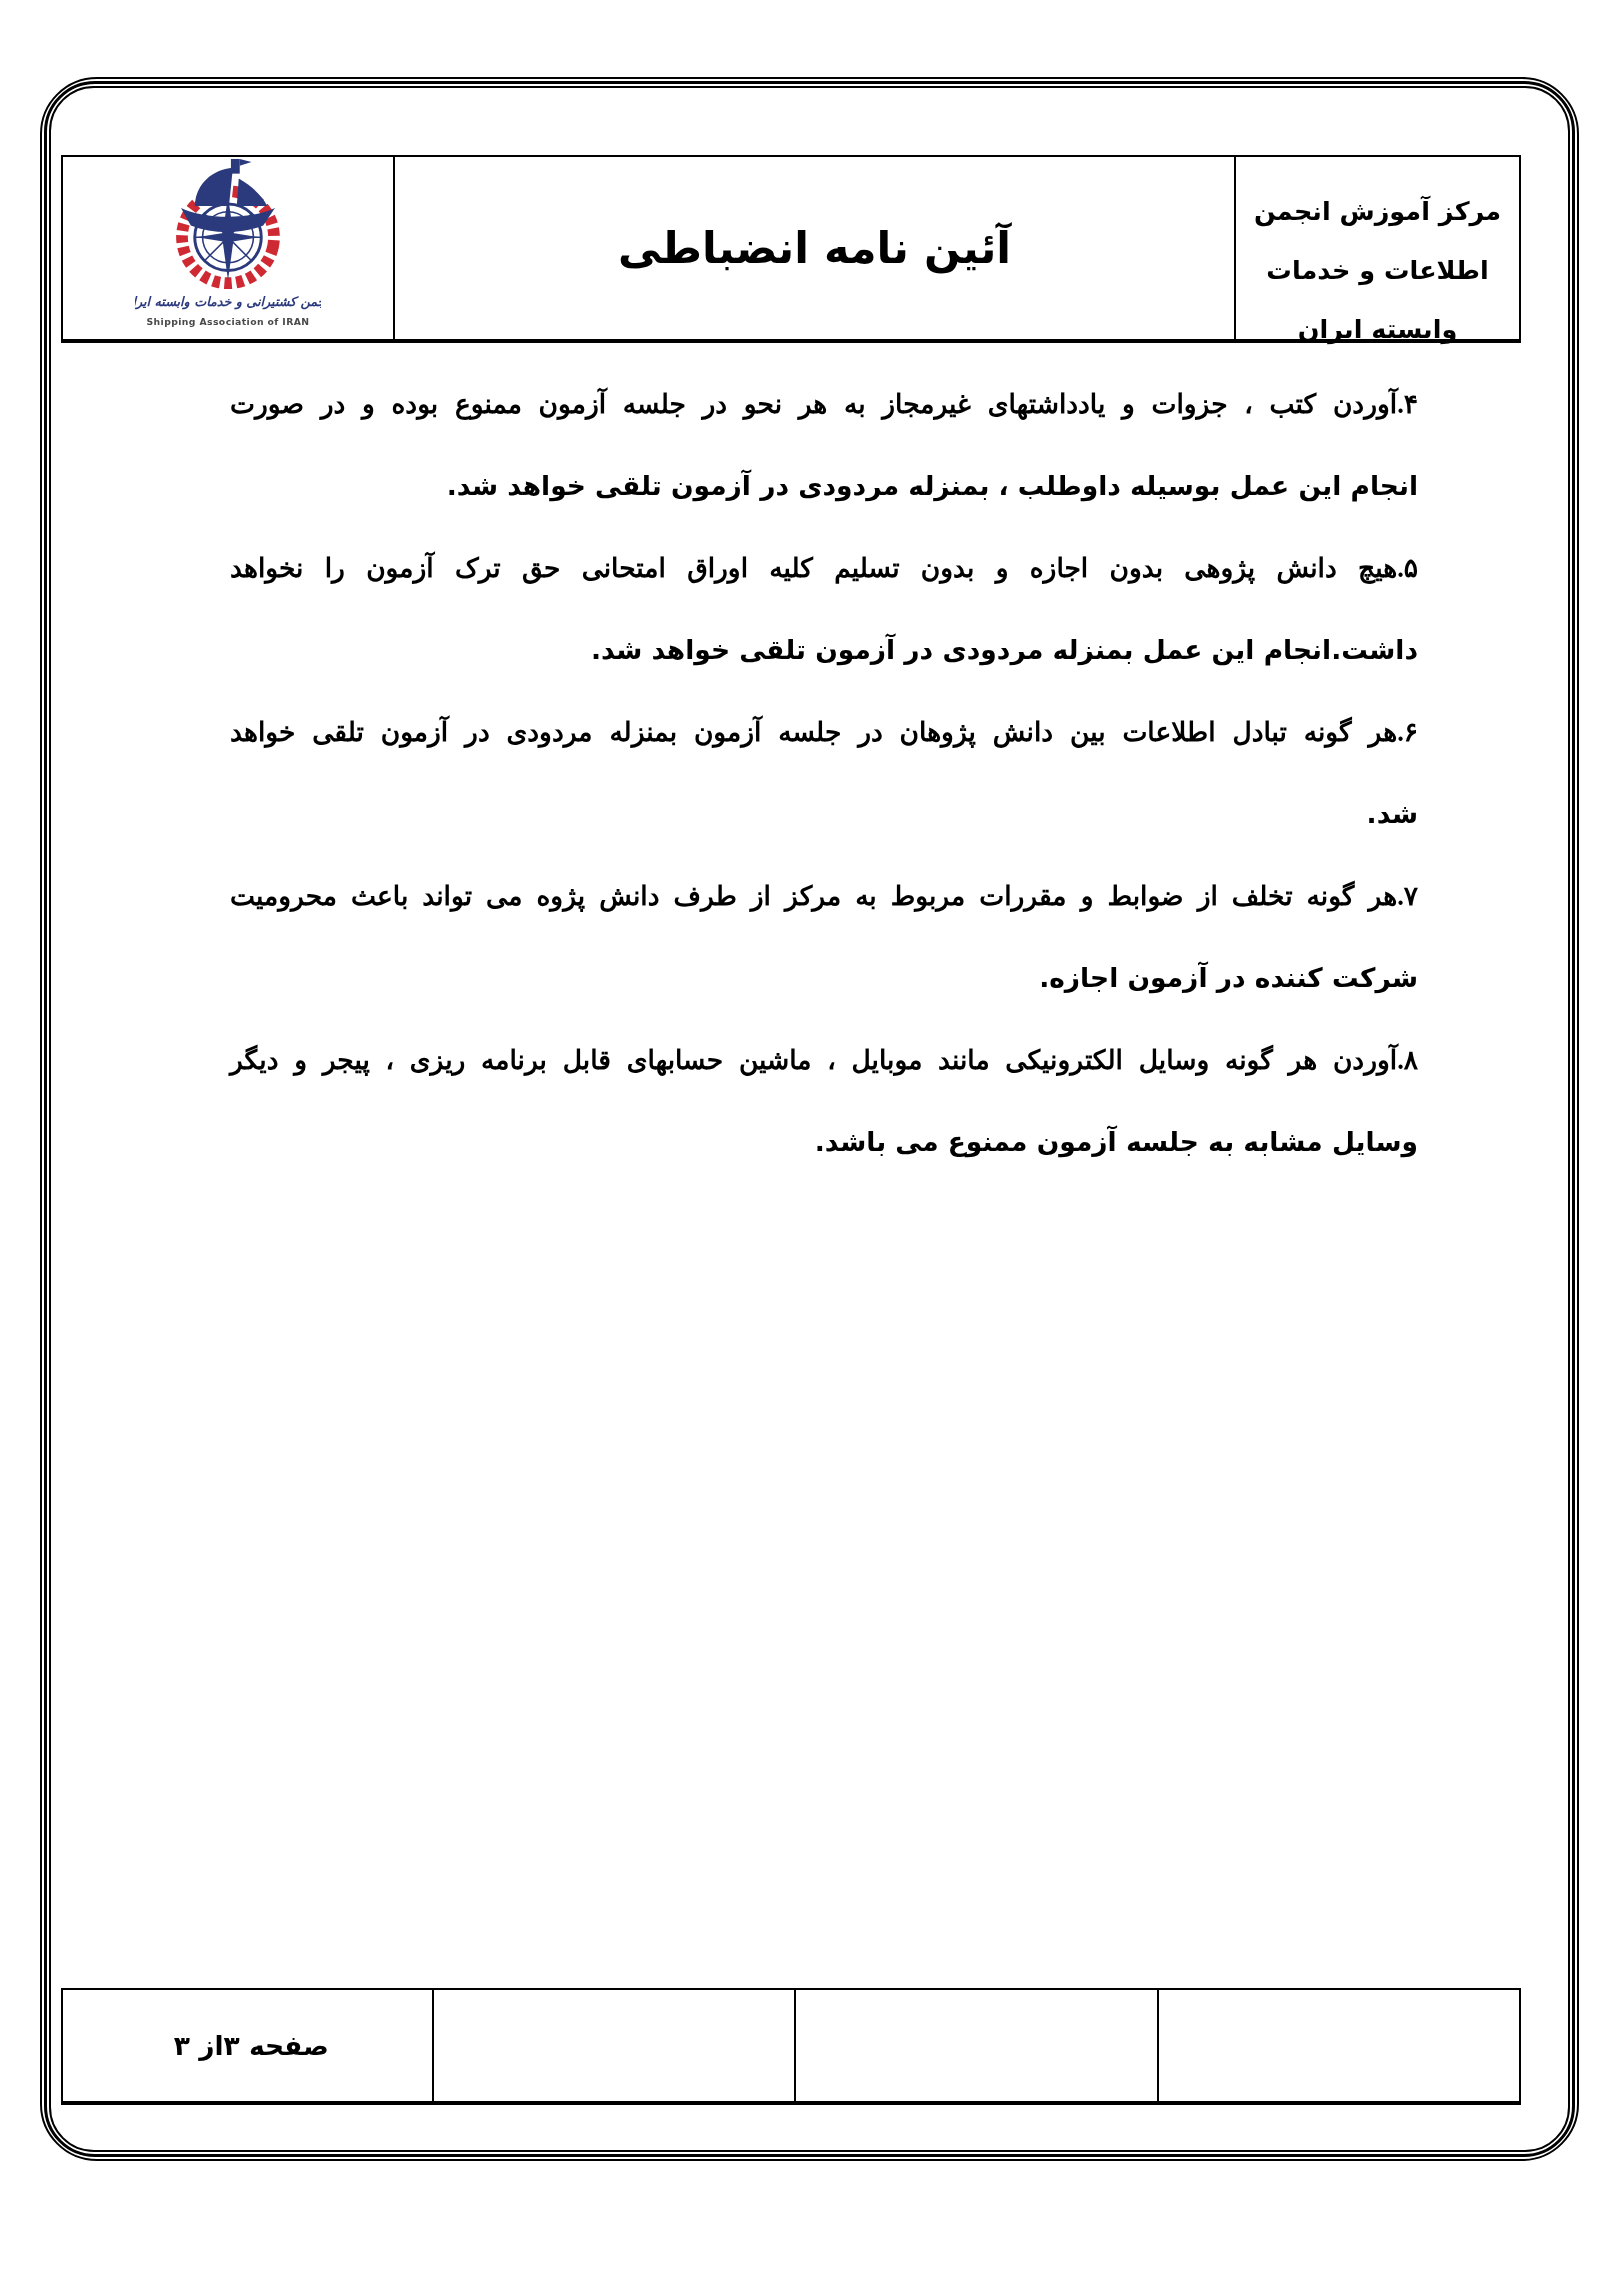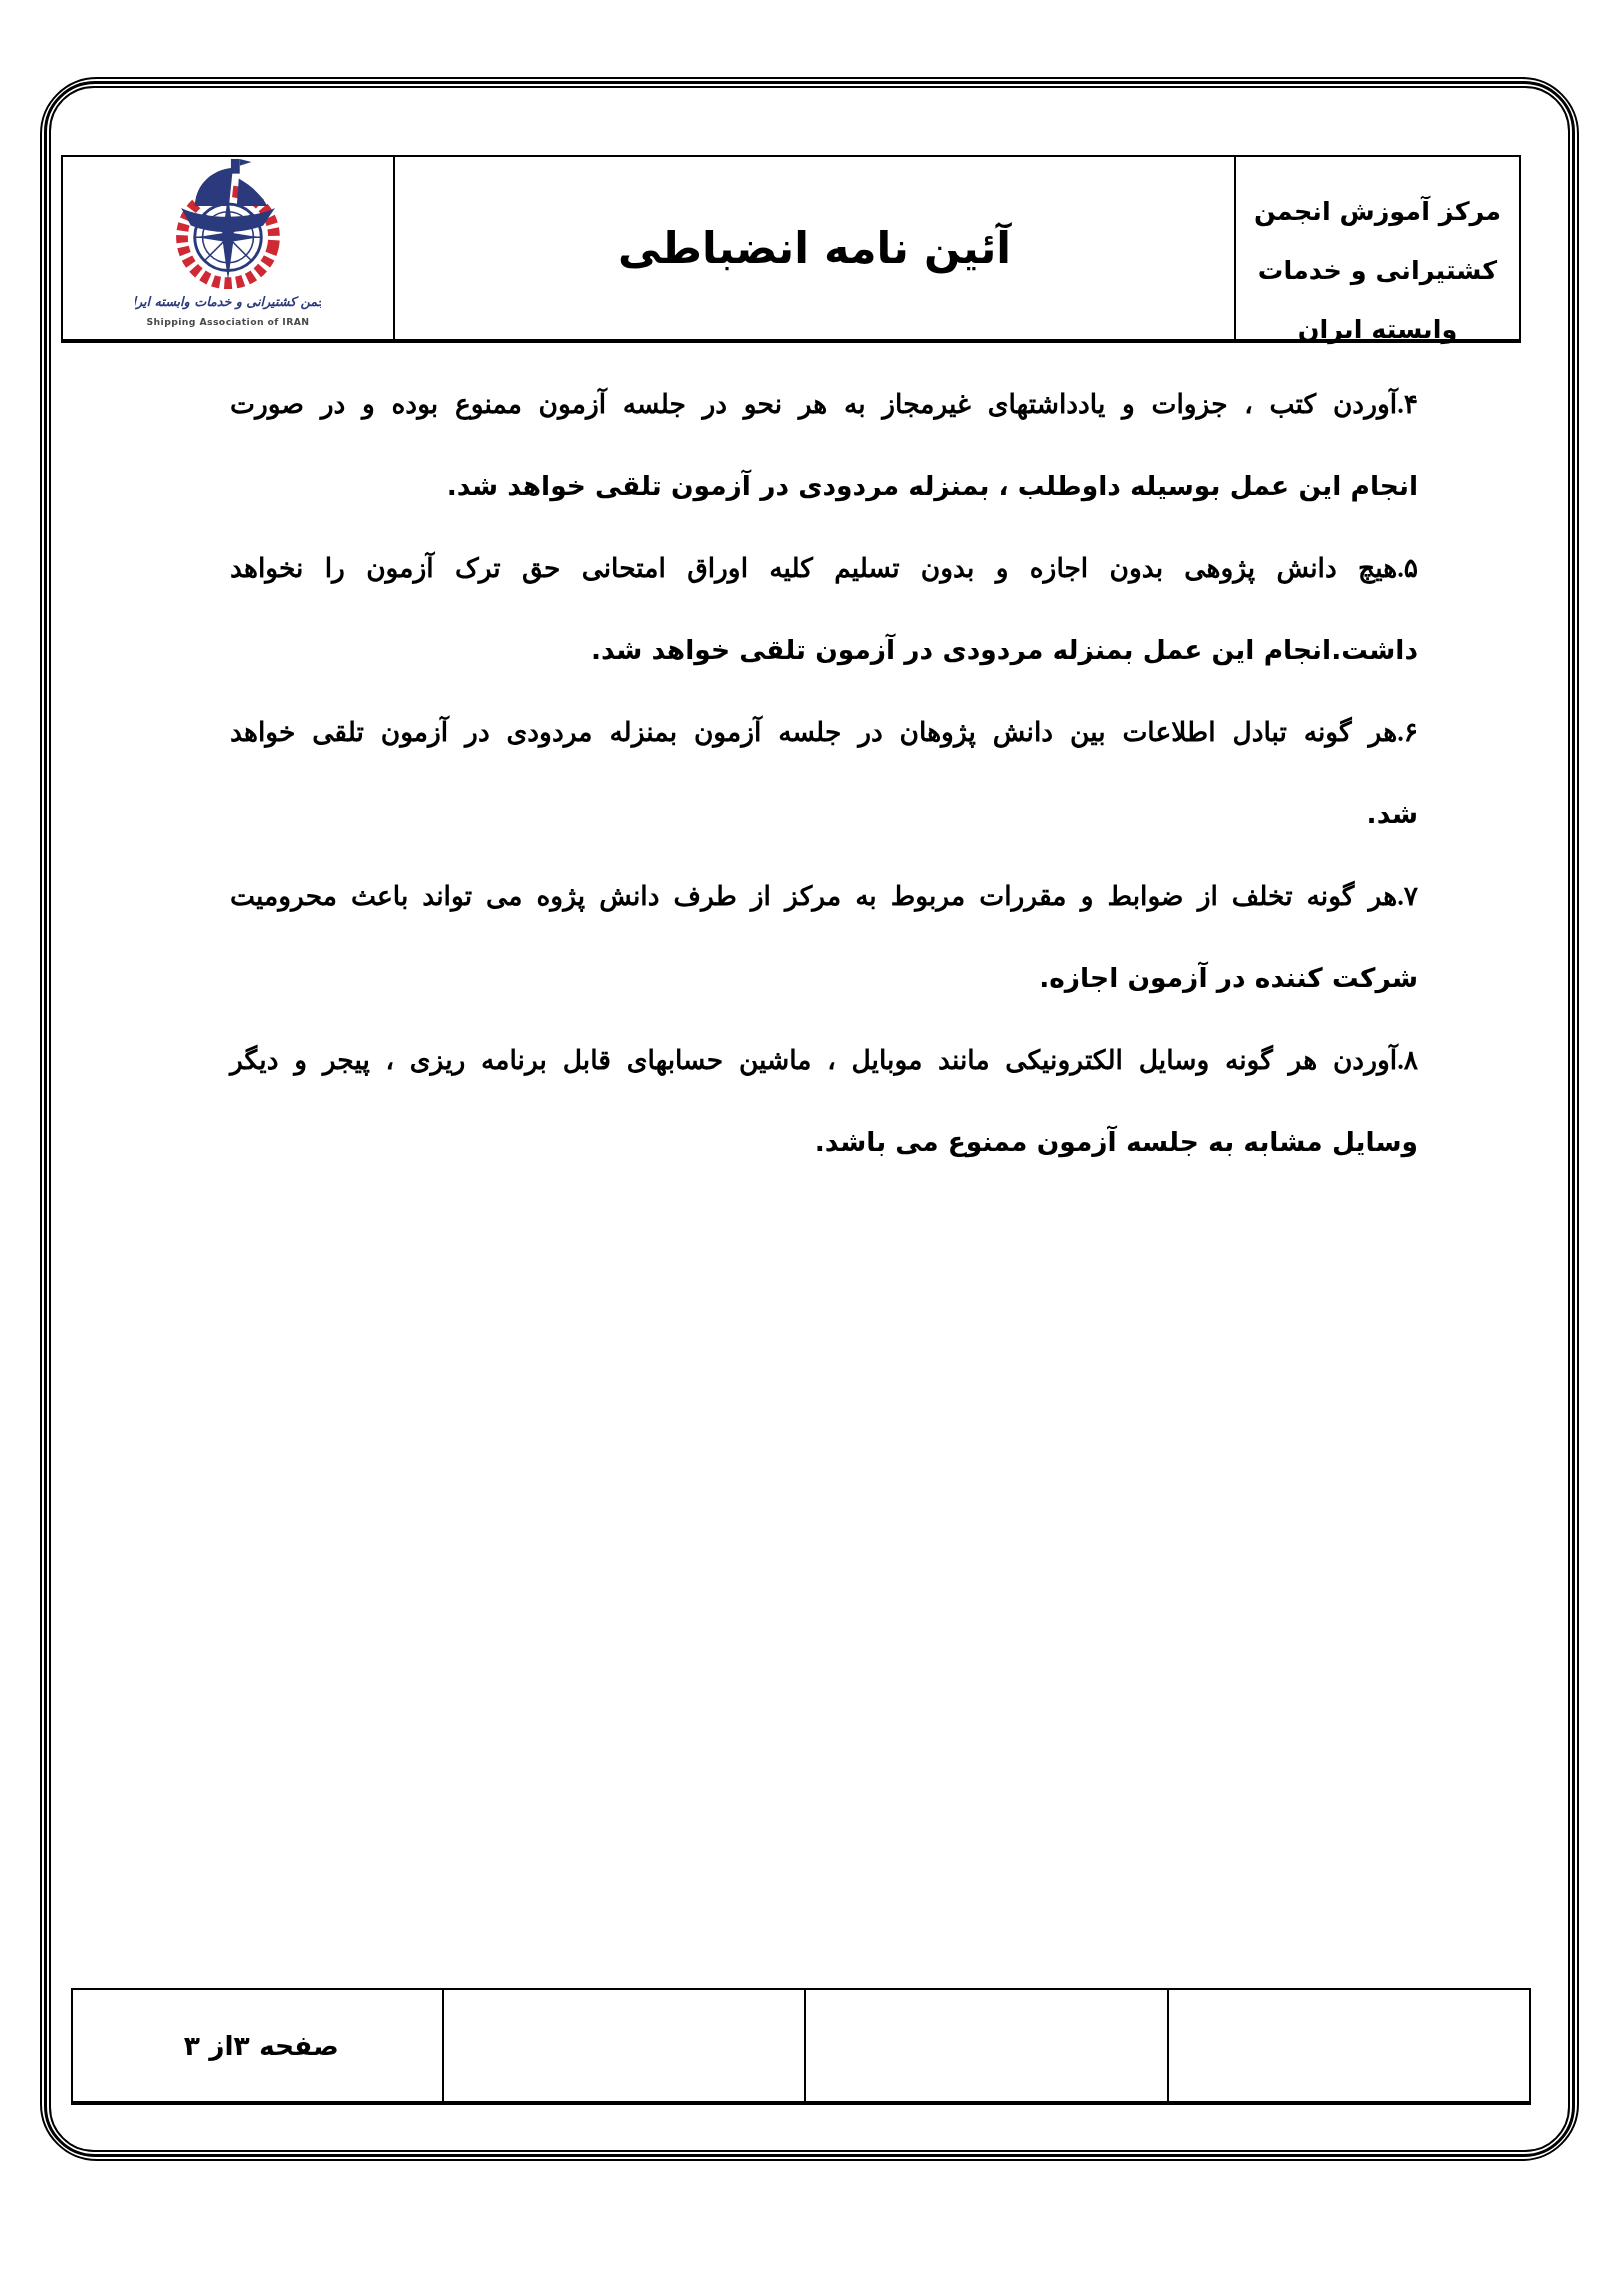--- a/index.html
+++ b/index.html
@@ -73,21 +73,21 @@
   .body-text{
     position:absolute;left:230px;top:363px;width:1188px;
     direction:rtl;font-weight:bold;font-size:26.5px;color:var(--ink);
   }
   .rule-line{height:82px;line-height:82px;}
   .rule-line.j{text-align:justify;text-align-last:justify;font-family:Liberation Serif, serif;-moz-text-align-last:justify;}
   .rule-line.r{text-align:right;white-space:nowrap;}
 
   
   .footer-table{
-    position:absolute;left:71px;top:1988px;width:1460px;height:117px;
+    position:absolute;left:61px;top:1988px;width:1460px;height:117px;
     border:2.9px solid var(--ink);border-bottom:4.9px solid var(--ink);
     display:flex;flex-direction:row;background:var(--paper);padding-left:8px;
   }
   .footer-cell{
     flex:1 1 0;border-right:2px solid var(--ink);
     display:flex;align-items:center;justify-content:center;
   }
   .footer-cell:last-child{border-right:none;}
   .page-label{
     direction:rtl;font-size:26.5px;font-weight:bold;white-space:nowrap;
@@ -134,21 +134,21 @@
         <text class="logo-en-caption" x="95" y="172" text-anchor="middle">Shipping Association of IRAN</text>
       </svg>
     </div>
 
     <div class="title-cell">
       <h1 class="doc-title">آئین نامه انضباطی</h1>
     </div>
 
     <div class="org-cell">
       <div class="org-line">مرکز آموزش انجمن</div>
-      <div class="org-line">کشتیرانی و خدمات</div>
+      <div class="org-line">اطلاعات و خدمات</div>
       <div class="org-line">وابسته ایران</div>
     </div>
 
   </div>
 
   <div class="body-text">
     <div class="rule-line j">۴.آوردن کتب ، جزوات و یادداشتهای غیرمجاز به هر نحو در جلسه آزمون ممنوع بوده و در صورت</div>
     <div class="rule-line r">انجام این عمل بوسیله داوطلب ، بمنزله مردودی در آزمون تلقی خواهد شد.</div>
     <div class="rule-line j">۵.هیچ دانش پژوهی بدون اجازه و بدون تسلیم کلیه اوراق امتحانی حق ترک آزمون را نخواهد</div>
     <div class="rule-line r">داشت.انجام این عمل بمنزله مردودی در آزمون تلقی خواهد شد.</div>

